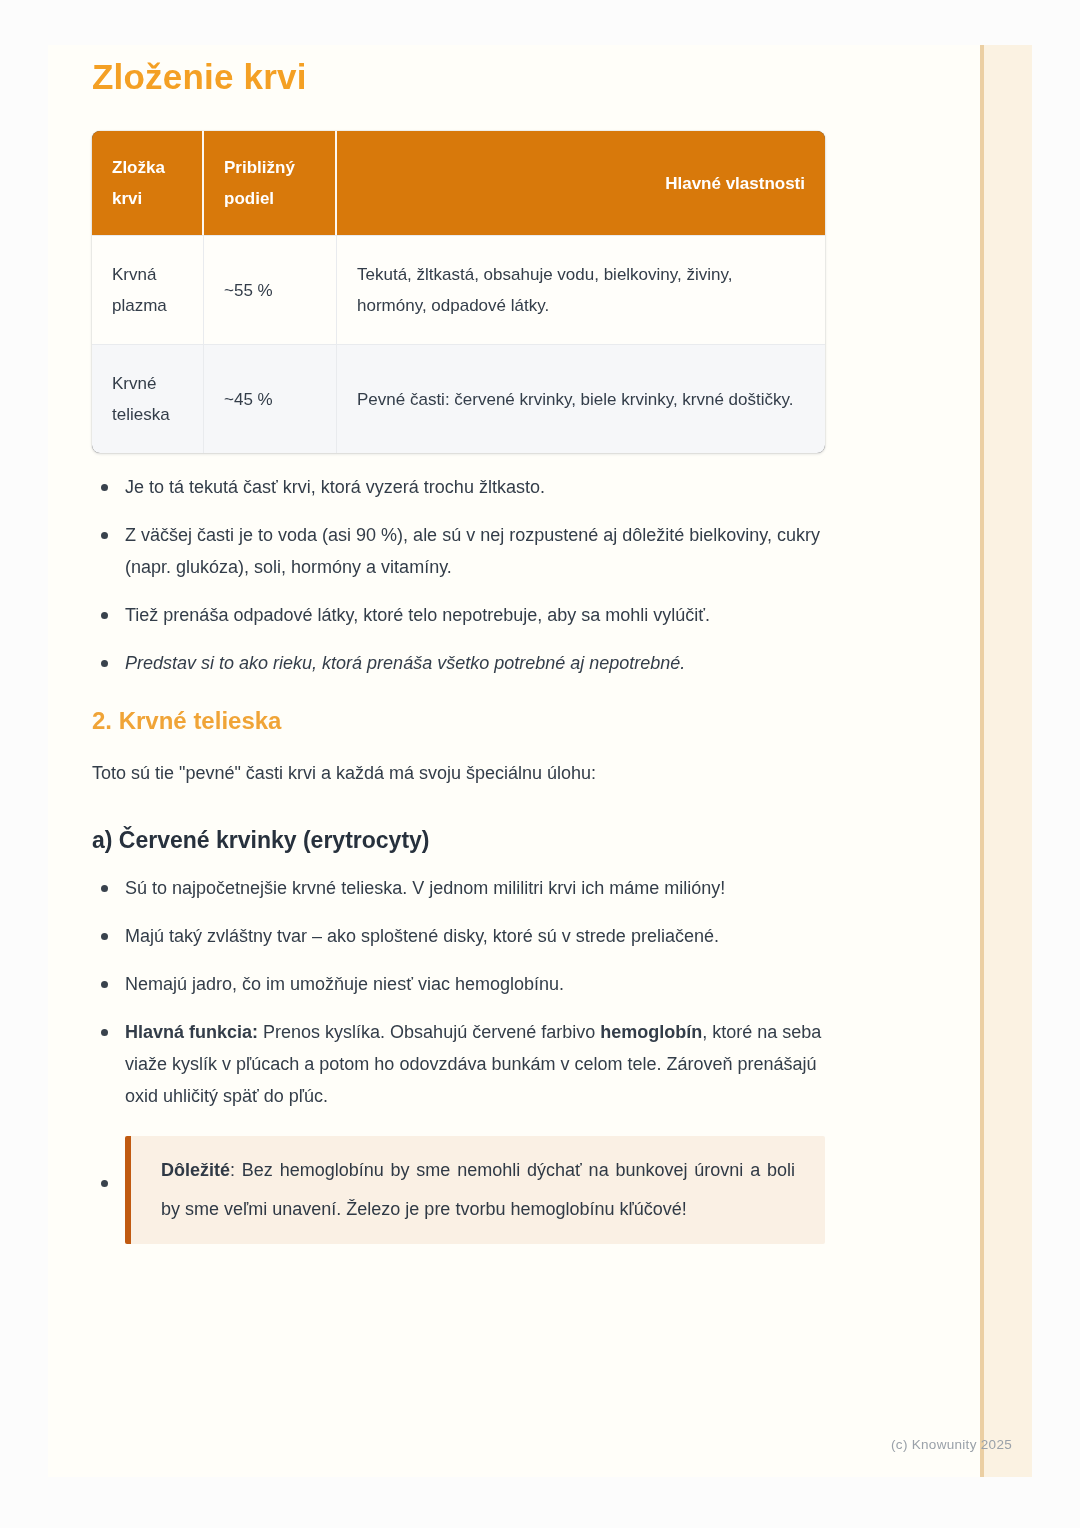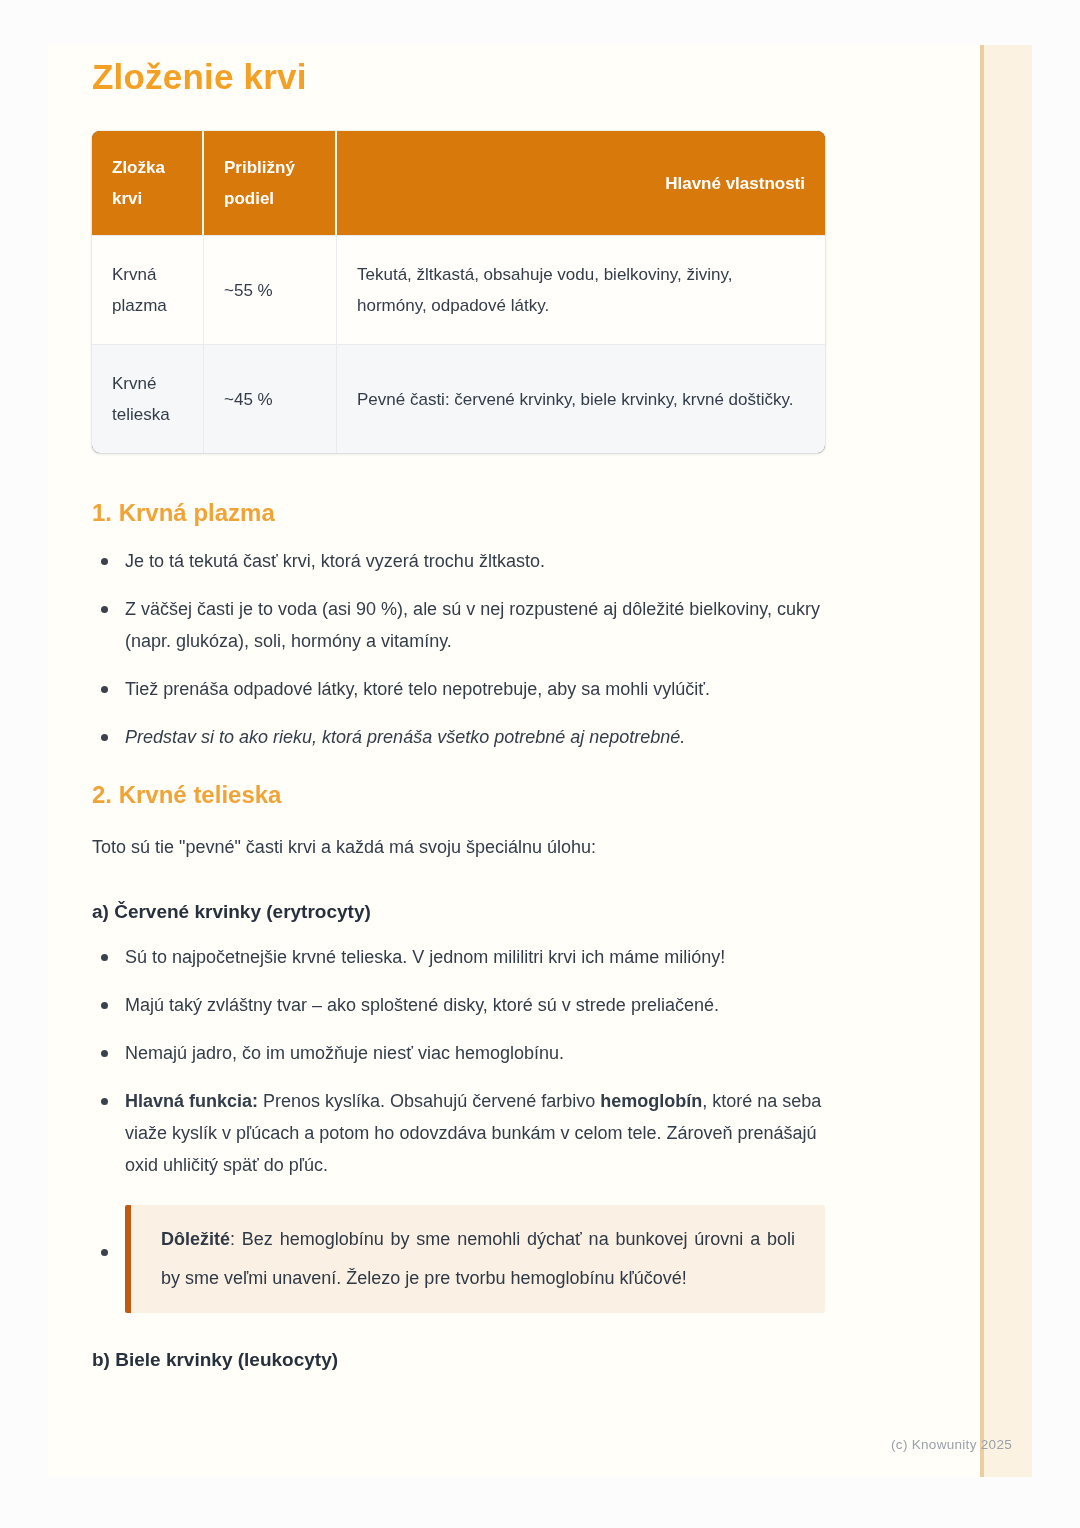--- a/index.html
+++ b/index.html
@@ -63,21 +63,21 @@
   }
   td:last-child { border-right: none; }
   tr.row-alt td { background: #f6f7f9; }
   h2.section {
     font-size: 24px; font-weight: 700;
     color: var(--section_color, #f0a437);
     margin: 46px 0 0;
   }
   h2.section.tight { margin-top: 28px; }
   h3.subsection {
-    font-size: 19px; font-weight: 700;
+    font-size: 23px; font-weight: 700;
     color: #27313d;
     margin: 38px 0 0;
   }
   h3.subsection.sub-b { margin-top: 36px; }
   p.intro {
     margin: 22px 0 0;
     font-size: 18px; line-height: 32px;
     color: var(--body_text, #333d49);
   }
   ul.bullets { list-style: none; margin: 18px 0 0; padding: 0; width: 733px; }
@@ -148,21 +148,20 @@
           </tr>
           <tr class="row-alt">
             <td>Krvné telieska</td>
             <td>~45 %</td>
             <td>Pevné časti: červené krvinky, biele krvinky, krvné doštičky.</td>
           </tr>
         </tbody>
       </table>
     </div>
 
-    <h2 class="section">1. Krvná plazma</h2>
 
     <ul class="bullets">
       <li>Je to tá tekutá časť krvi, ktorá vyzerá trochu žltkasto.</li>
       <li>Z väčšej časti je to voda (asi 90 %), ale sú v nej rozpustené aj dôležité bielkoviny, cukry (napr. glukóza), soli, hormóny a vitamíny.</li>
       <li>Tiež prenáša odpadové látky, ktoré telo nepotrebuje, aby sa mohli vylúčiť.</li>
       <li class="em">Predstav si to ako rieku, ktorá prenáša všetko potrebné aj nepotrebné.</li>
     </ul>
 
     <h2 class="section tight">2. Krvné telieska</h2>
 
@@ -175,18 +174,17 @@
       <li>Majú taký zvláštny tvar – ako sploštené disky, ktoré sú v strede preliačené.</li>
       <li>Nemajú jadro, čo im umožňuje niesť viac hemoglobínu.</li>
       <li><strong>Hlavná funkcia:</strong><span> Prenos kyslíka. Obsahujú červené farbivo </span><strong>hemoglobín</strong><span>, ktoré na seba viaže kyslík v pľúcach a potom ho odovzdáva bunkám v celom tele. Zároveň prenášajú oxid uhličitý späť do pľúc.</span></li>
       <li class="callout-item">
         <div class="callout">
           <p><strong>Dôležité</strong><span>: Bez hemoglobínu by sme nemohli dýchať na bunkovej úrovni a boli by sme veľmi unavení. Železo je pre tvorbu hemoglobínu kľúčové!</span></p>
         </div>
       </li>
     </ul>
 
-    <h3 class="subsection sub-b">b) Biele krvinky (leukocyty)</h3>
 
   </div>
 </div>
 
 <div class="watermark">(c) Knowunity 2025</div>
 
 </body></html>

